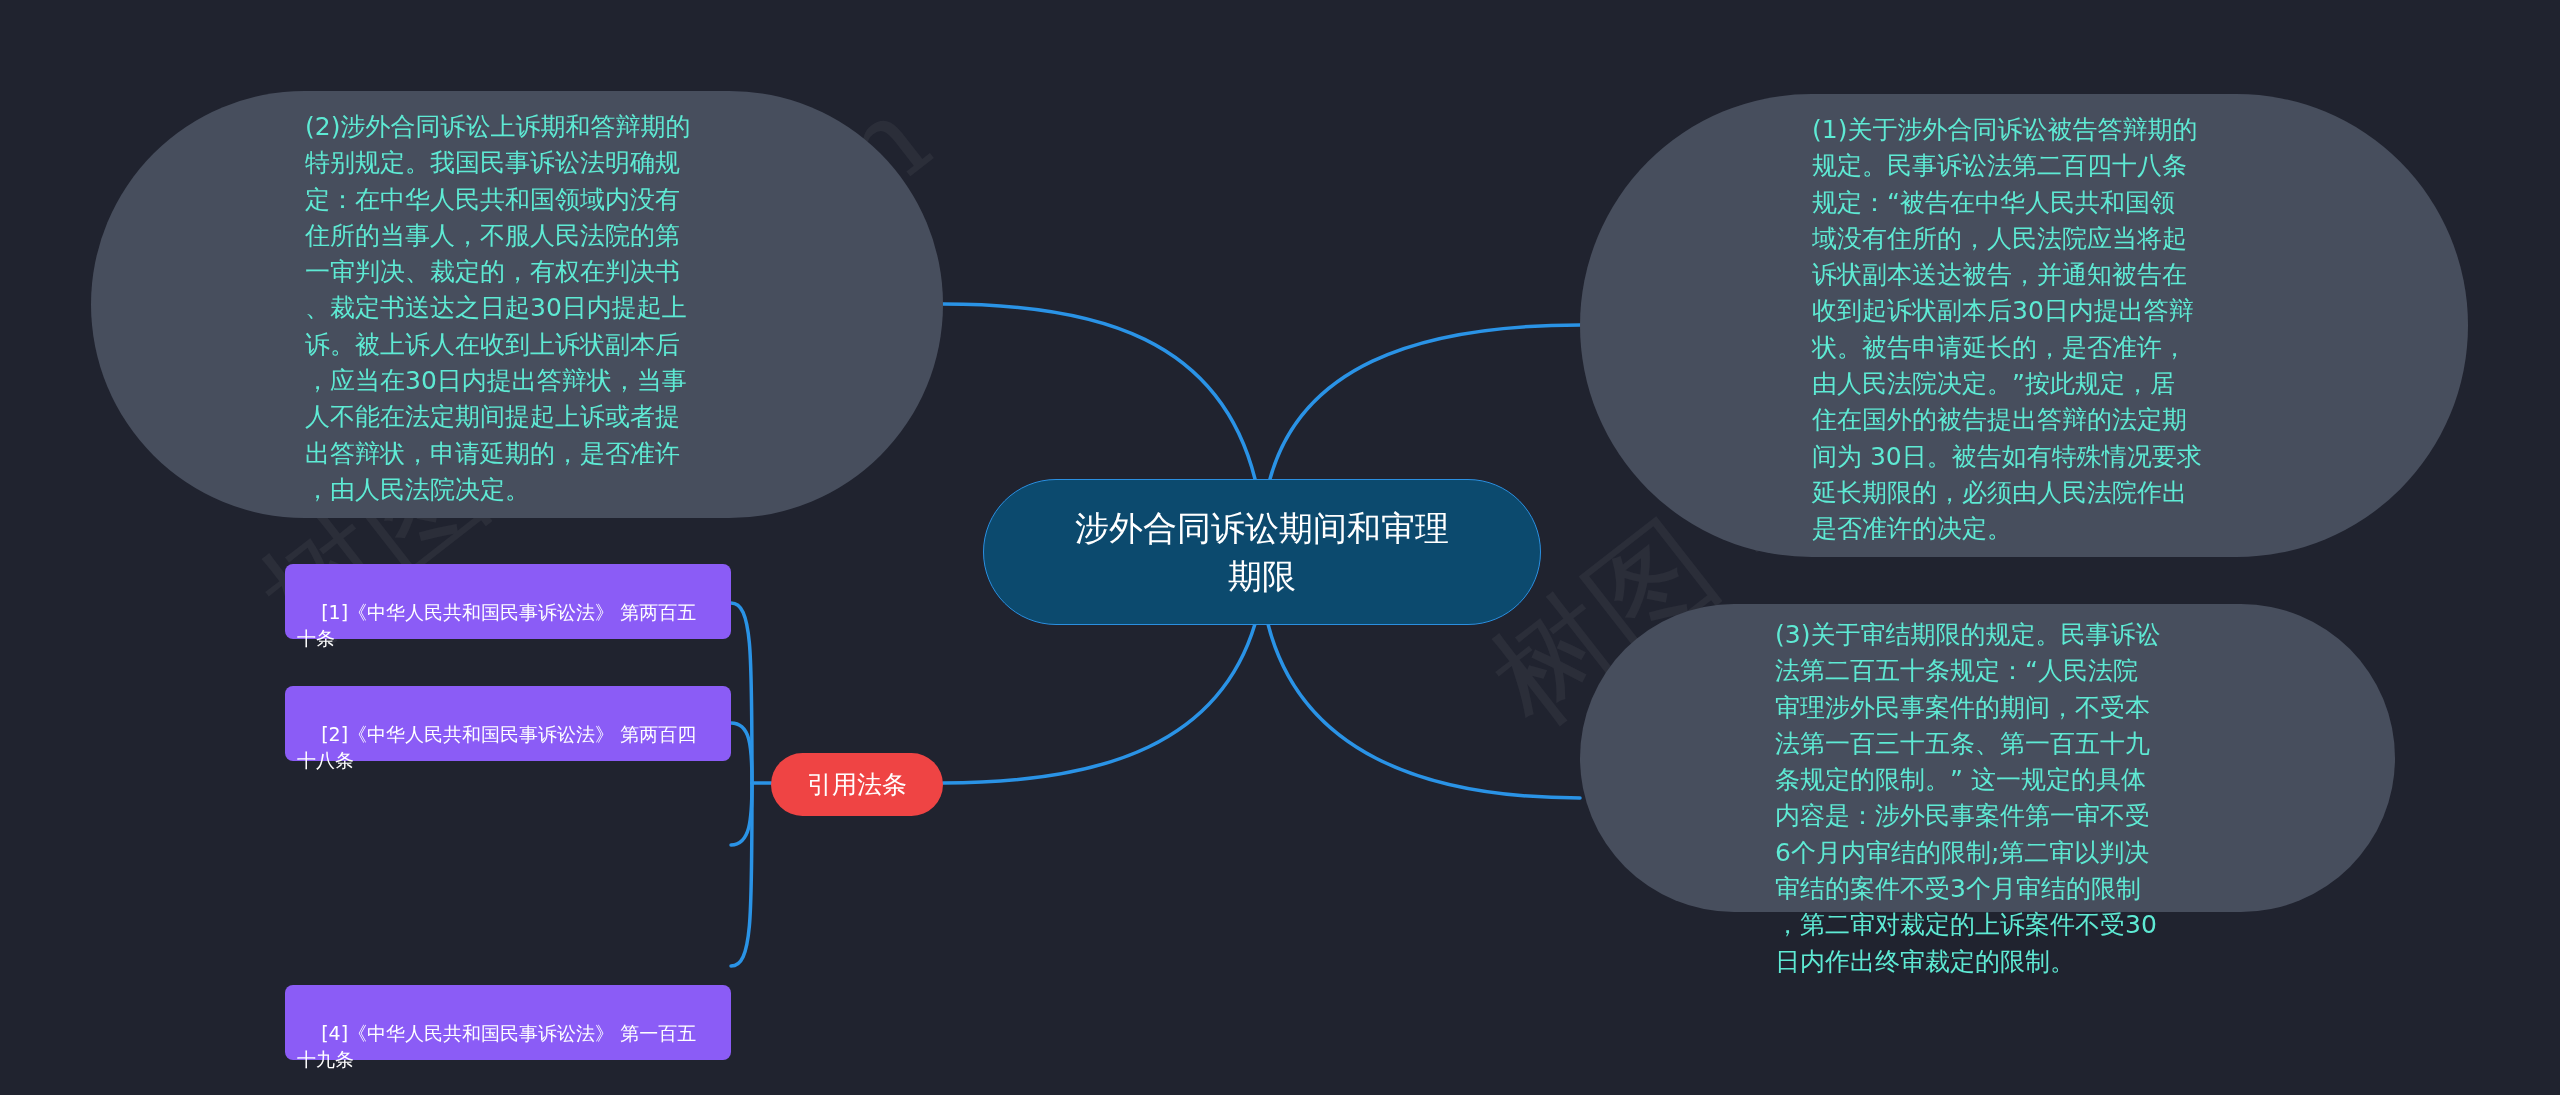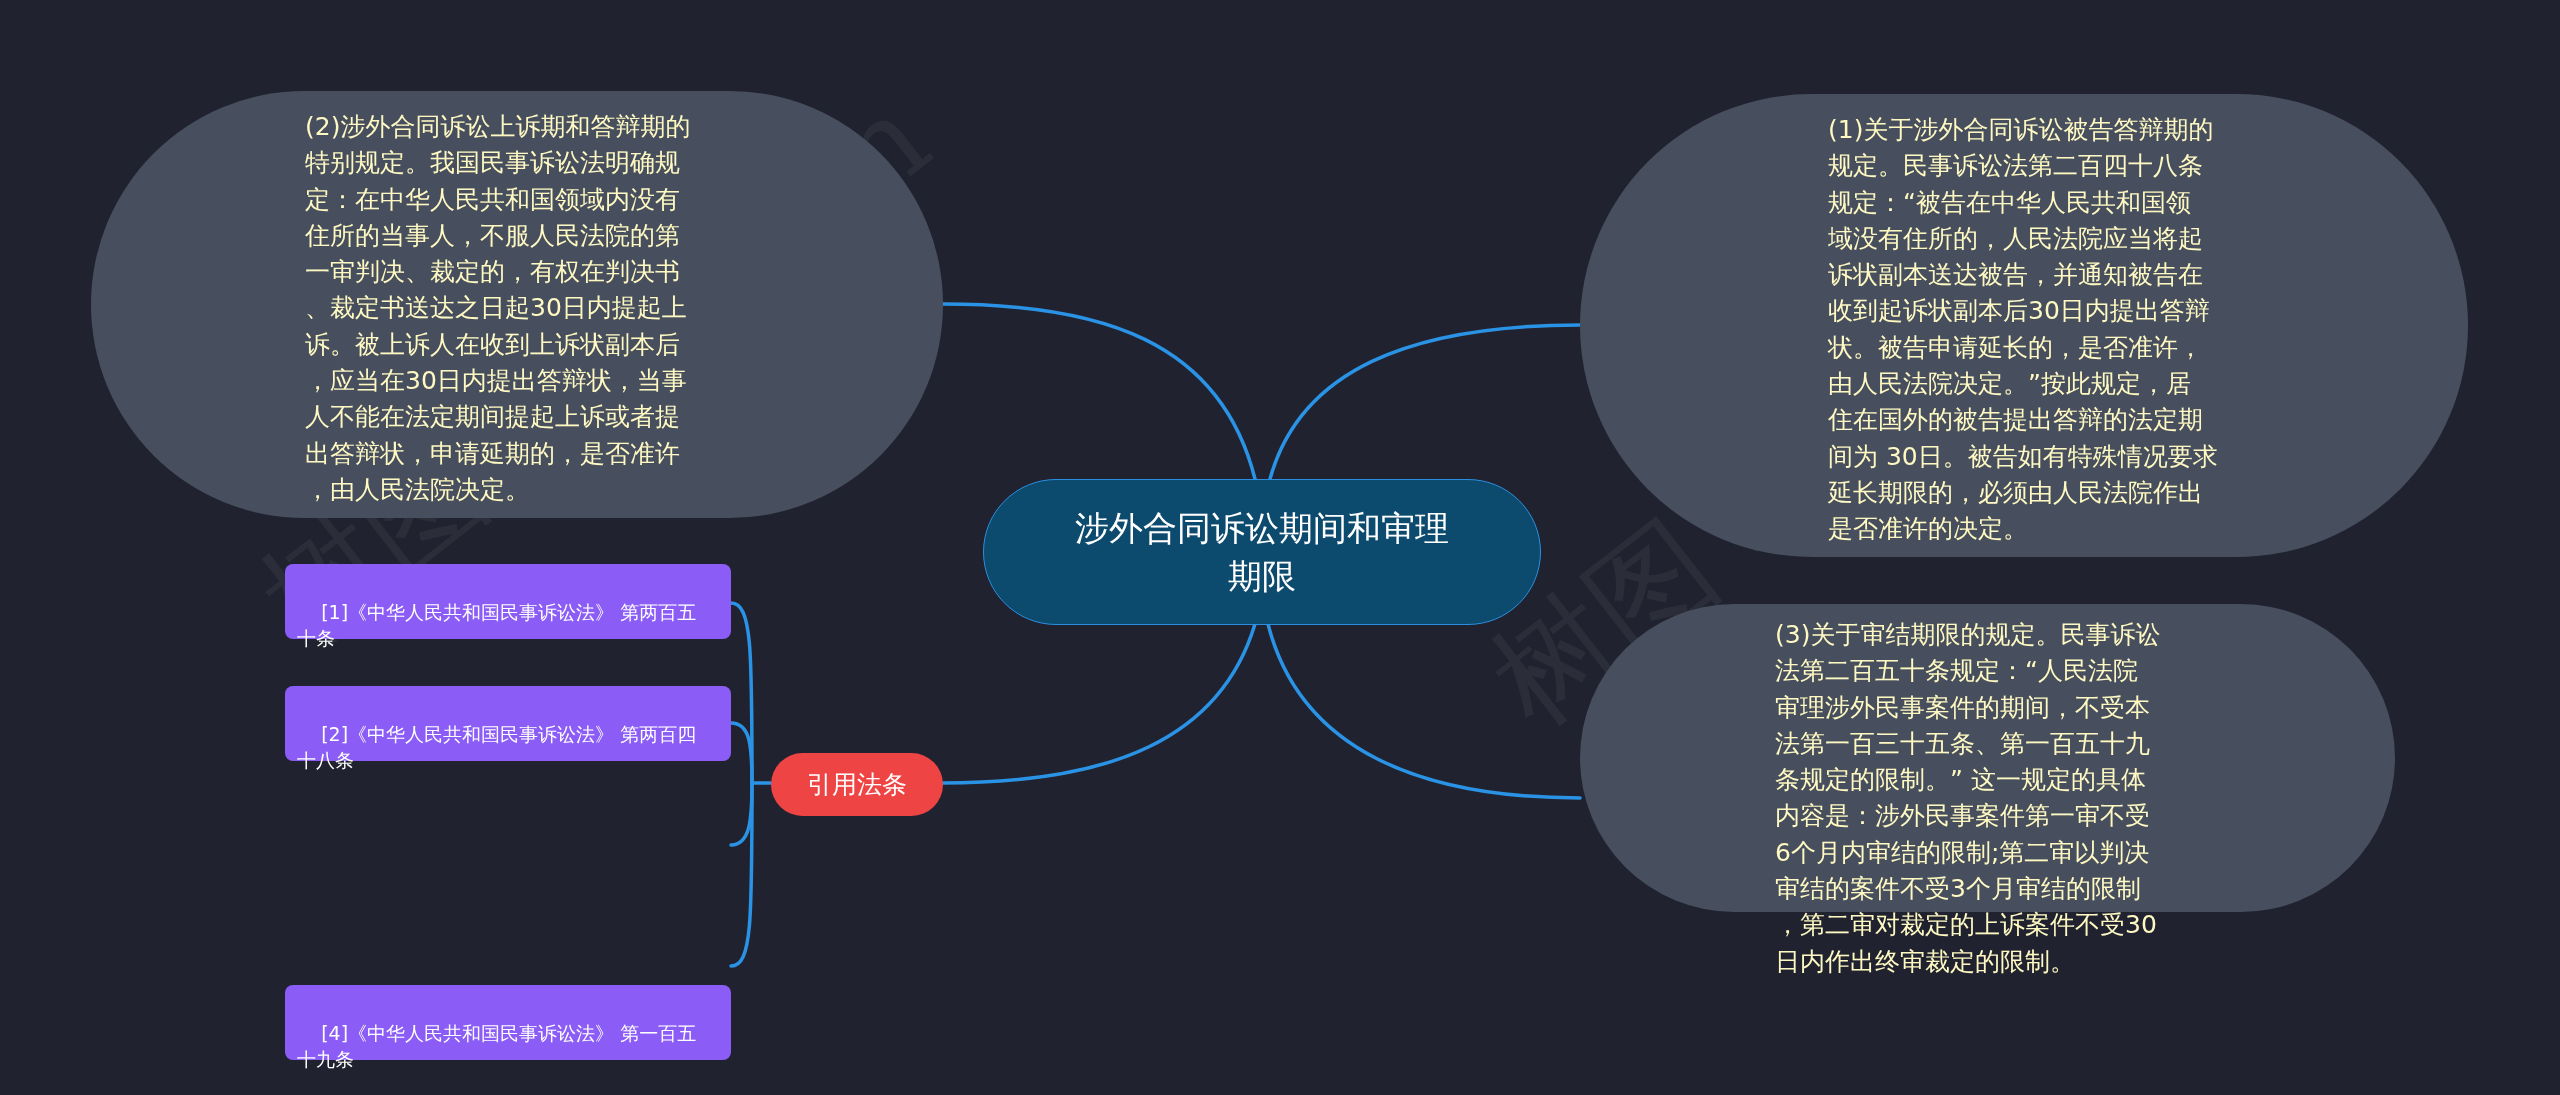--- a/index.html
+++ b/index.html
@@ -23,21 +23,21 @@
     svg.connectors {
       position: absolute;
       left: 0; top: 0;
       width: 2560px; height: 1095px;
       pointer-events: none;
     }
     .node {
       position: absolute;
       box-sizing: border-box;
       background: #474e5d;
-      color: #fef9c3;
+      color: #5eead4;
     }
     .big-node {
       border-radius: 240px / 230px;
       font-size: 25px;
       line-height: 36.3px;
       white-space: pre;
       letter-spacing: 0px;
     }
     .big-node .txt {
       position: absolute;
@@ -45,21 +45,21 @@
     }
     #node-left {
       left: 91px; top: 91px; width: 852px; height: 427px;
       border-radius: 214px;
     }
     #node-left .txt { left: 214px; top: 18px; }
     #node-right-top {
       left: 1580px; top: 94px; width: 888px; height: 463px;
       border-radius: 232px;
     }
-    #node-right-top .txt { left: 232px; top: 18px; margin-left: 16px; }
+    #node-right-top .txt { left: 232px; top: 18px; }
     #node-right-bottom {
       left: 1580px; top: 604px; width: 815px; height: 308px;
       border-radius: 195px;
     }
     #node-right-bottom .txt { left: 195px; top: 13px; }
 
     #center-node {
       position: absolute;
       left: 983px; top: 479px; width: 558px; height: 146px;
       background: #0c4a6e;

